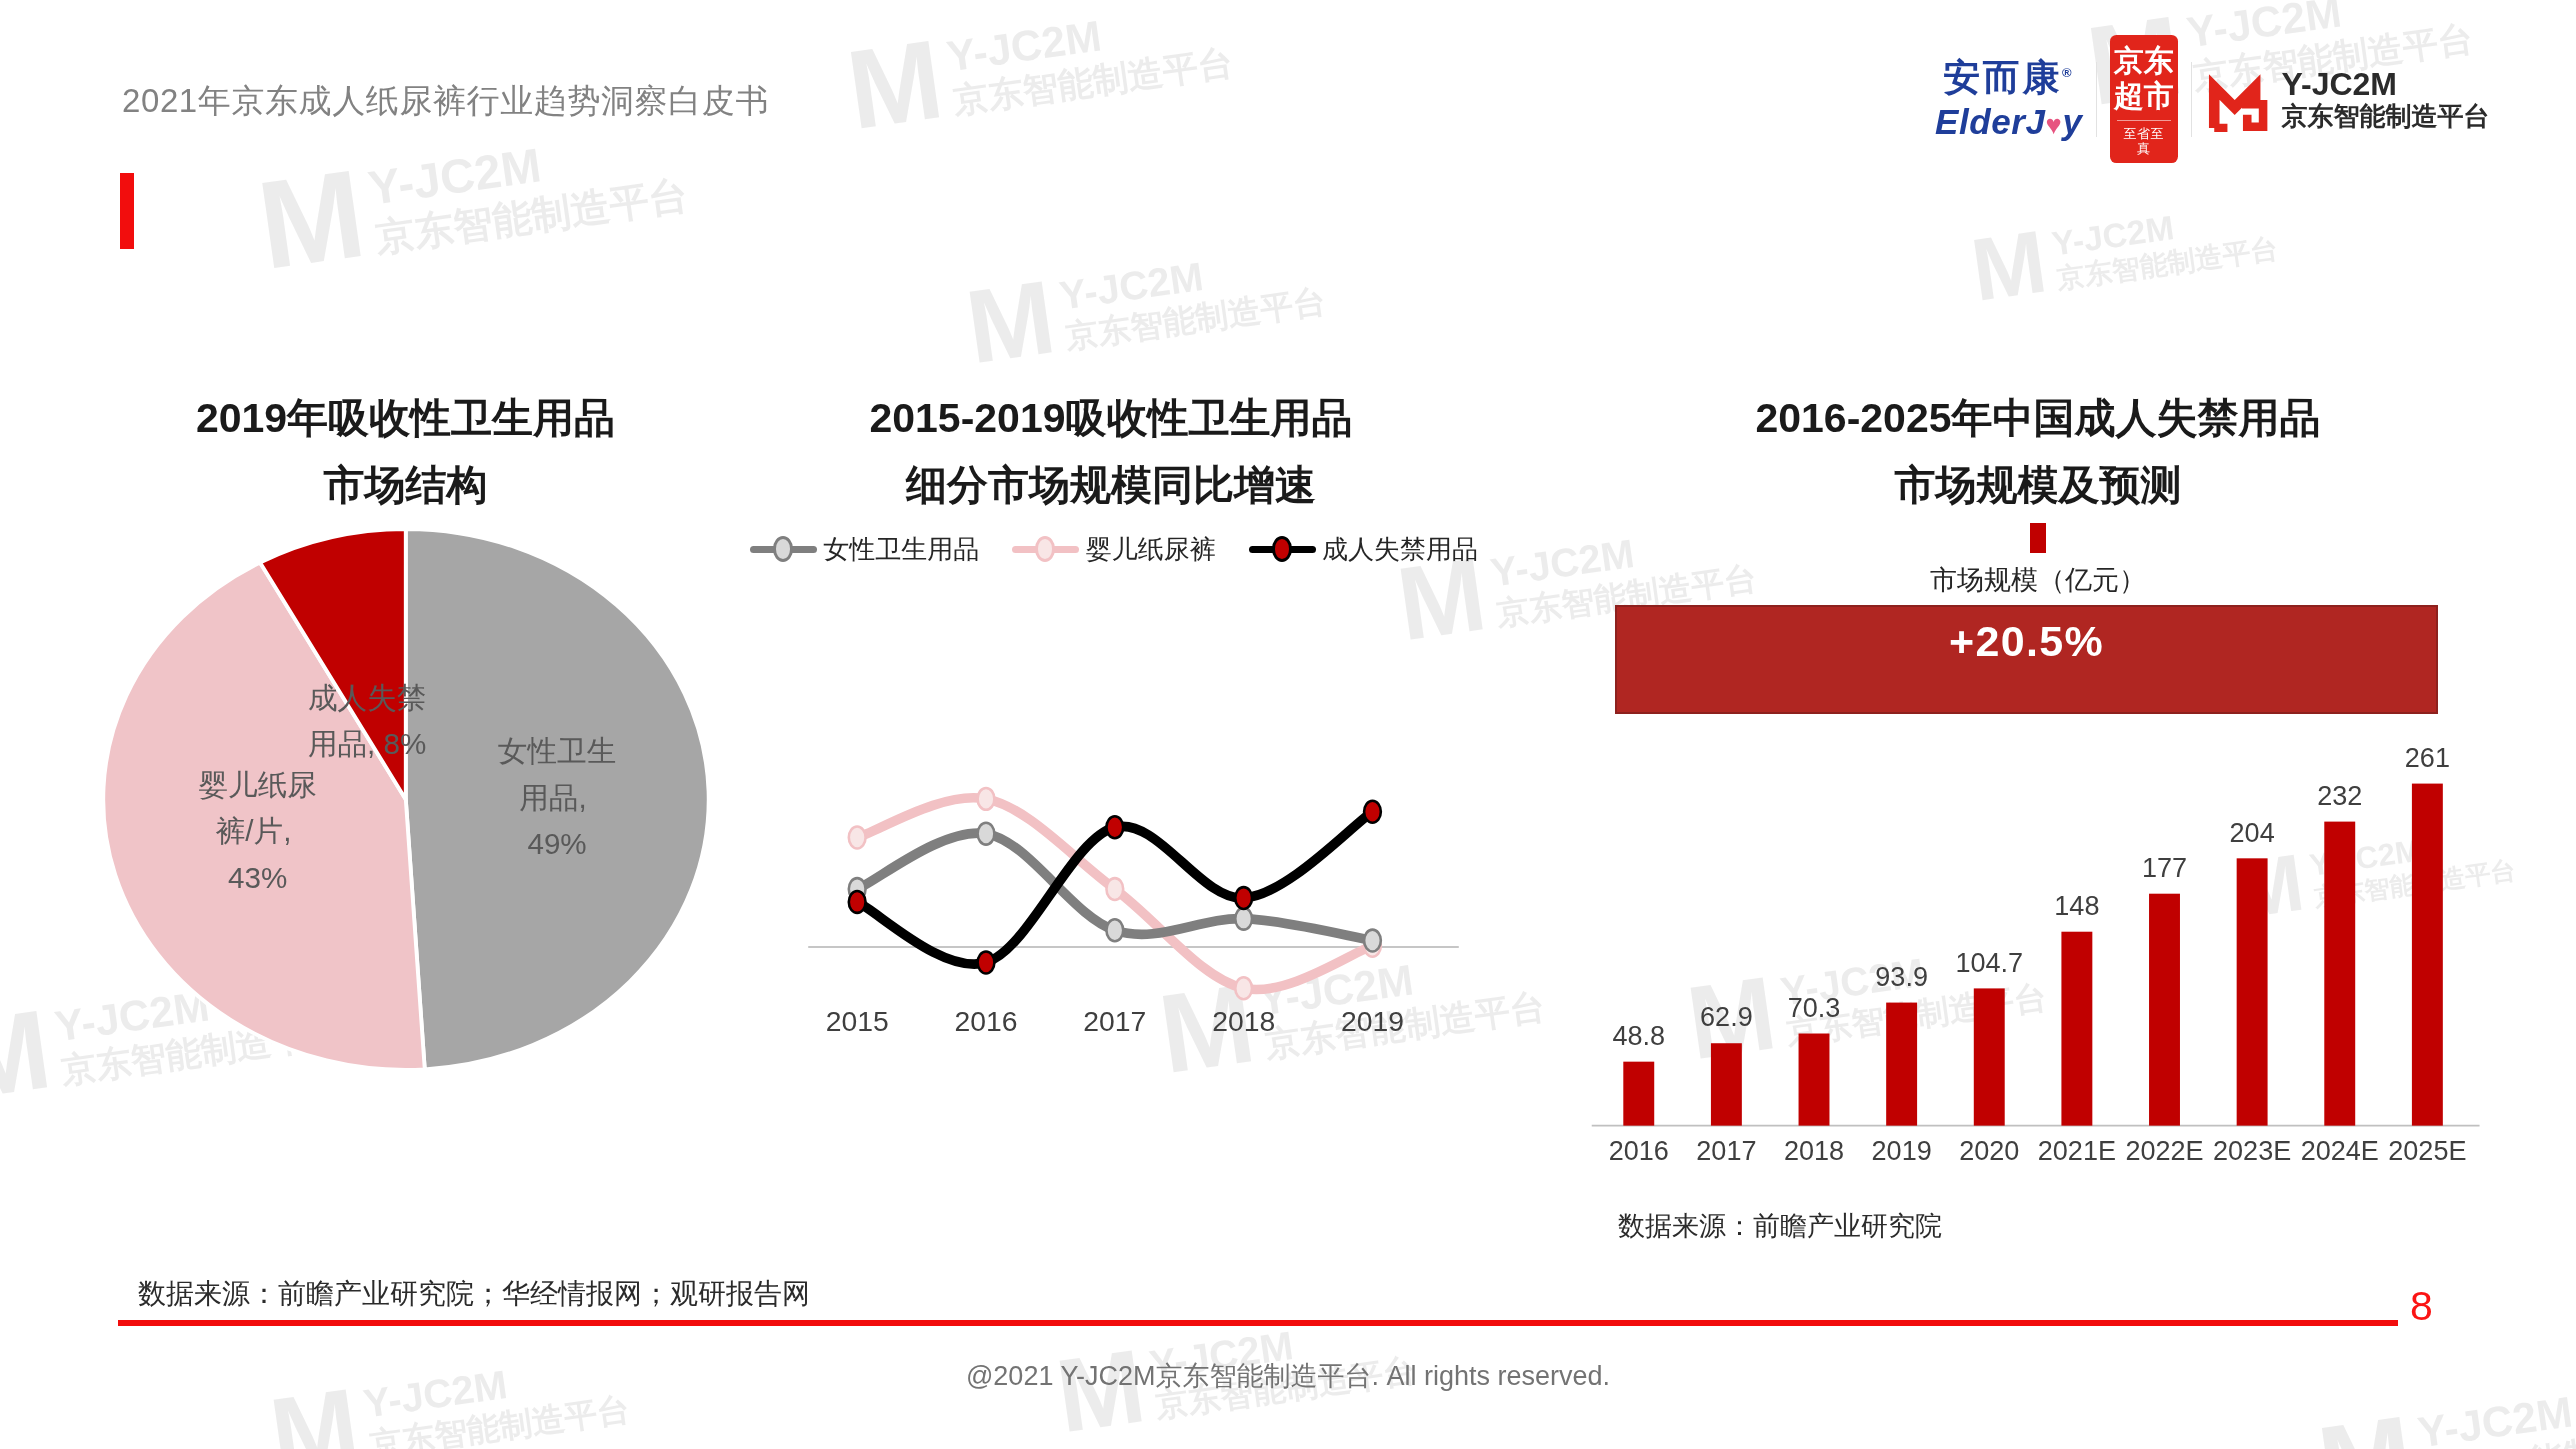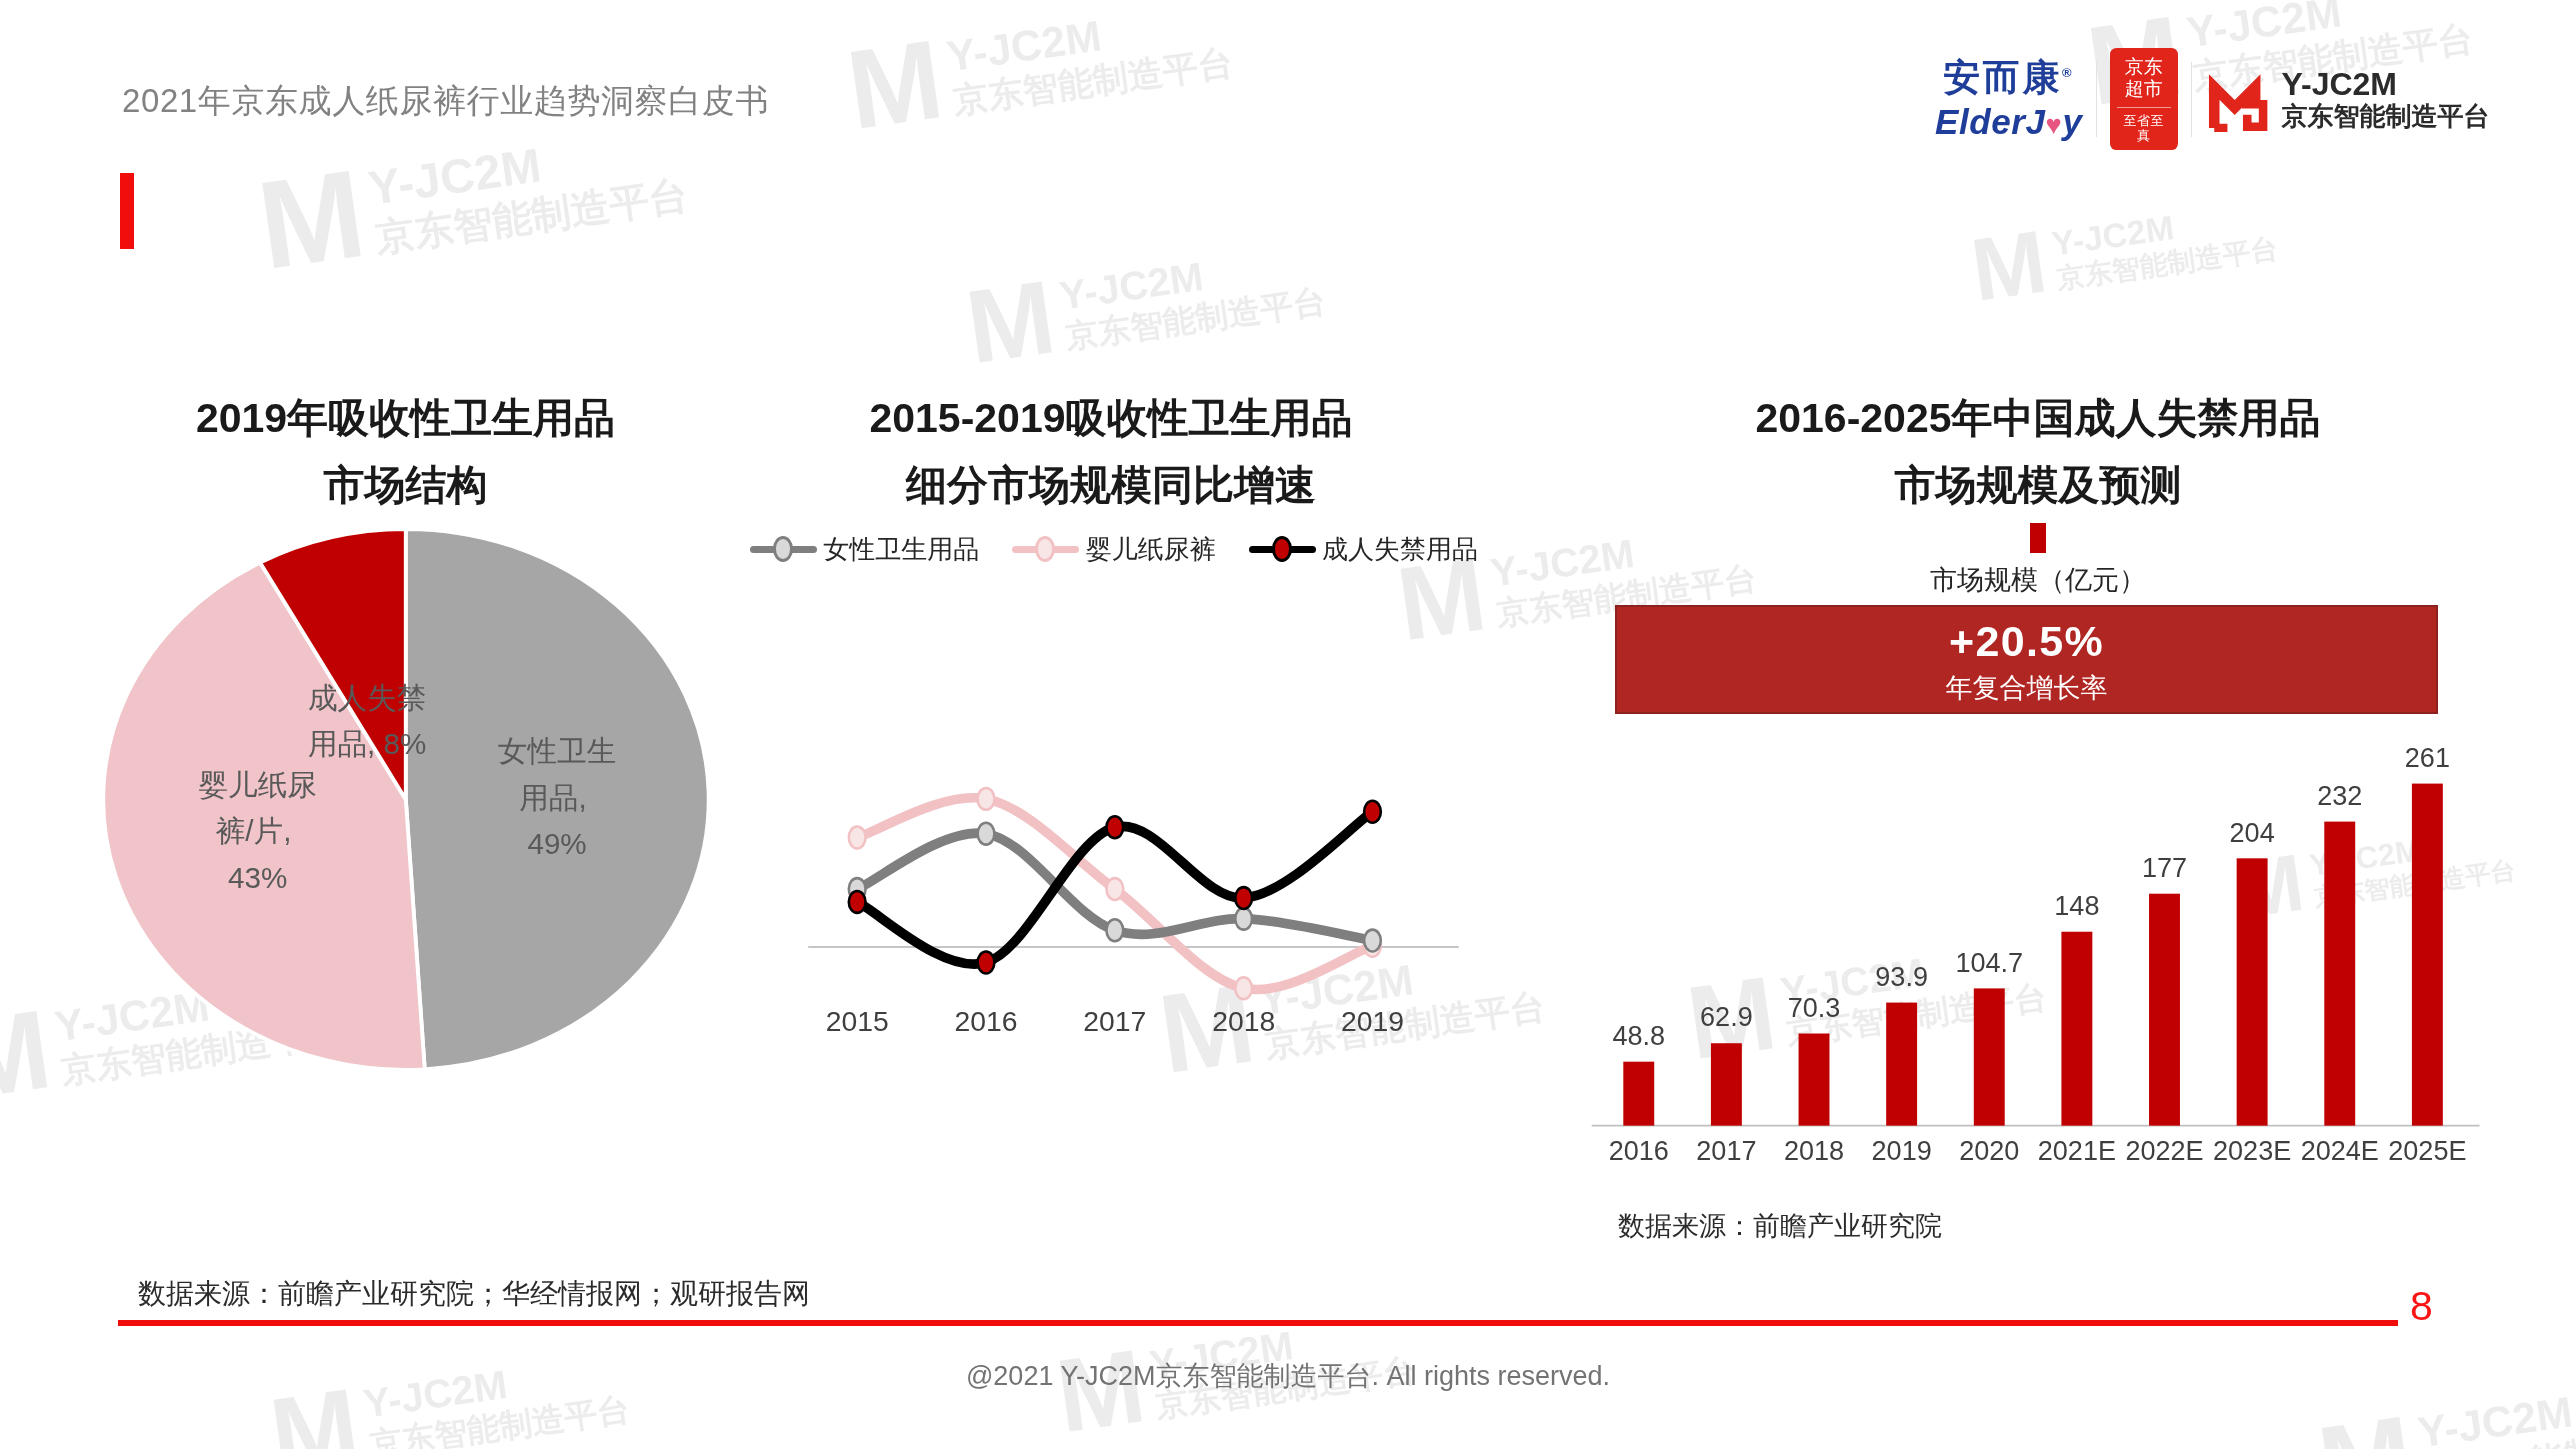--- a/index.html
+++ b/index.html
@@ -18,21 +18,21 @@
   .hdr-title{position:absolute;left:122px;top:79px;font-size:33px;color:#828282;letter-spacing:0.6px;}
   .logos{position:absolute;left:1935px;top:54px;height:90px;display:flex;align-items:center;gap:13px;}
   .elderjoy{text-align:center;color:#1F3E9A;line-height:1;}
   .ej-cn{font-size:37px;font-weight:700;letter-spacing:2.6px;}
   .ej-cn sup{font-size:13px;}
   .ej-en{font-size:35px;font-weight:700;font-style:italic;margin-top:8px;letter-spacing:0.6px;}
   .ej-heart{color:#E75480;font-style:normal;font-size:0.78em;}
   .vdiv{width:1.3px;height:75px;background:#E2E2E2;}
   .jd-box{width:68px;background:#E1251B;border-radius:6.4px;color:#fff;text-align:center;
           padding:7.7px 0 6.4px 0;line-height:1.18;}
-  .jd-big{font-size:19px;font-weight:400;}
+  .jd-big{font-size:30px;font-weight:700;}
   .jd-sub{font-size:13px;margin-top:6.4px;border-top:1.3px solid rgba(255,255,255,.55);
           padding-top:4.5px;width:54px;margin-left:7px;letter-spacing:0.6px;}
   .yjc2m{display:flex;align-items:center;gap:10.3px;}
   .yj-glyph{width:66px;height:66px;}
   .yj-tx{line-height:1.15;color:#2B2B2B;font-weight:700;}
   .yj-name{font-size:32px;}
   .yj-sub{font-size:26px;}
 
   
   .title-bar{position:absolute;left:120px;top:173px;width:14px;height:76px;background:#F20D0D;}
@@ -276,21 +276,20 @@
   <div class="c-title t-bar">
     <div>2016-2025年中国成人失禁用品</div>
     <div>市场规模及预测</div>
   </div>
   <div class="bar-legend">
     <span class="sq"></span>
     <span class="lb">市场规模（亿元）</span>
   </div>
   <div class="banner">
     <div class="h">+20.5%</div>
-    <div class="s">年复合增长率</div>
   </div>
   <svg id="bar-svg" width="902" height="451" viewBox="0 0 1400 700">
       <line x1="12" y1="597" x2="1390" y2="597" stroke="#C0C0C0" stroke-width="3"></line>
       <rect x="61" y="497.7" width="48" height="99.3" fill="#C00000"></rect>
       <text x="85" y="471.7" text-anchor="middle" font-size="42" fill="#3F3F3F">48.8</text>
       <text x="85" y="650" text-anchor="middle" font-size="42" fill="#3F3F3F">2016</text>
       <rect x="197" y="469.1" width="48" height="127.9" fill="#C00000"></rect>
       <text x="221" y="443.1" text-anchor="middle" font-size="42" fill="#3F3F3F">62.9</text>
       <text x="221" y="650" text-anchor="middle" font-size="42" fill="#3F3F3F">2017</text>
       <rect x="333" y="454.0" width="48" height="143.0" fill="#C00000"></rect>

